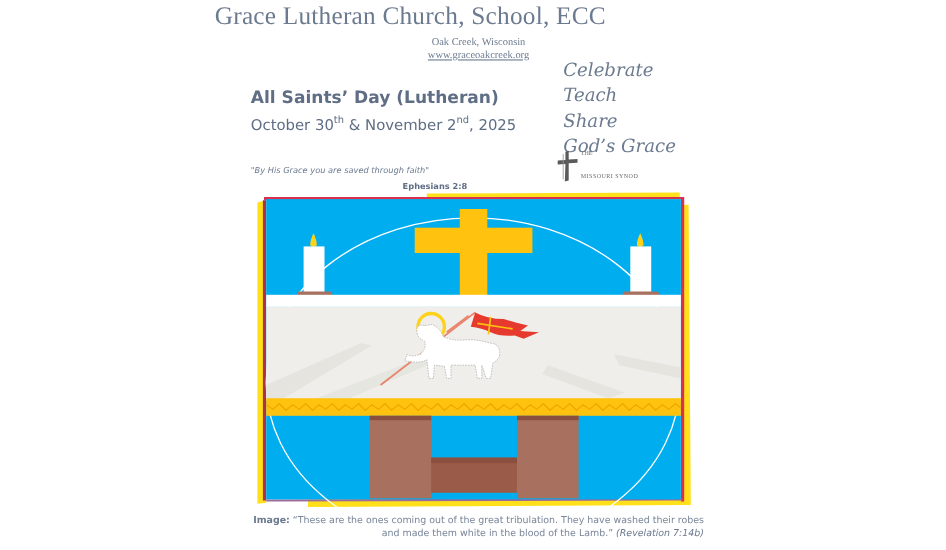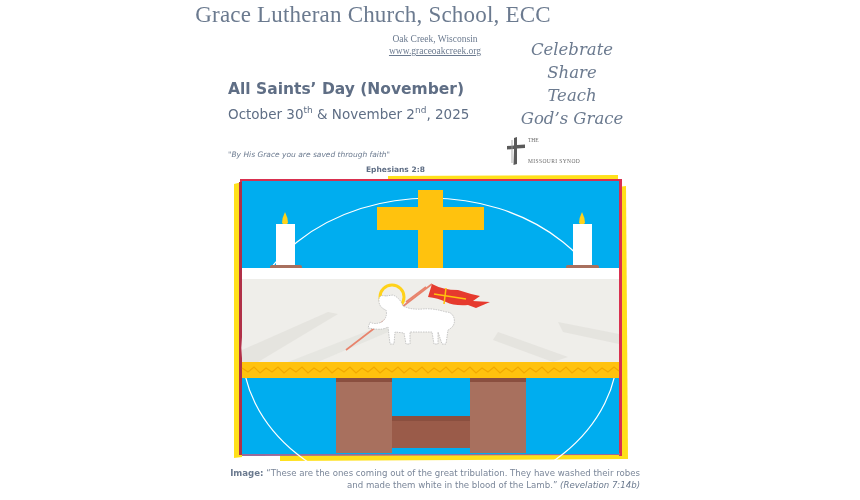--- a/index.html
+++ b/index.html
@@ -1,21 +1,21 @@
 <!DOCTYPE html>
 <html><head>
 <meta charset="utf-8">
 <style>
   html, body { margin:0; padding:0; }
   body { width:860px; height:500px; background:#ffffff; position:relative; overflow:hidden; font-family:"Liberation Sans", sans-serif; }
   .abs { position:absolute; }
   .title { left:0; width:746px; top:2px; text-align:center; font-family:"Liberation Serif", serif; font-size:23px; color:#6b7a8f; letter-spacing:0.2px; }
   .loc { left:370px; width:130px; top:33px; text-align:center; font-family:Liberation Serif, serif; font-size:9.5px; color:#6b7a8f; line-height:12px; }
   .loc .url { text-decoration:underline; color:#6b7a8f; cursor:pointer; }
-  .tagline { left:512px; width:120px; top:38px; text-align:center; font-family:"DejaVu Serif", serif; font-style:italic; font-size:16.5px; color:#6b7a8f; line-height:23px; }
+  .tagline { left:512px; width:120px; top:52px; text-align:left; font-family:"DejaVu Serif", serif; font-style:italic; font-size:16.5px; color:#6b7a8f; line-height:23px; }
   .event { left:228px; top:80px; font-family:"DejaVu Sans", sans-serif; font-weight:bold; font-size:15.5px; color:#5f6e85; }
   .date { left:228px; top:106px; font-family:"DejaVu Sans", sans-serif; font-size:13.5px; color:#5f6e85; }
   .date sup { font-size:9px; vertical-align:6px; line-height:0; }
   .verse { left:228px; top:150px; font-family:"DejaVu Sans", sans-serif; font-style:italic; font-size:7.5px; color:#6b7a8f; }
   .verse-ref { left:366px; top:165px; font-family:"DejaVu Sans", sans-serif; font-weight:bold; font-size:7.5px; color:#5f6e85; }
   .lcms { left:506px; top:136px; width:130px; height:30px; }
   .lcms .the { left:22px; top:1px; font-family:"Liberation Serif", serif; font-size:5.5px; color:#6a6a6a; }
   .lcms .name { left:22px; top:7px; font-family:"Liberation Serif", serif; font-size:12px; color:#6a6a6a; letter-spacing:-0.3px; }
   .lcms .syn { left:22px; top:22px; font-family:"Liberation Serif", serif; font-size:5.5px; color:#6a6a6a; letter-spacing:0.4px; }
   .caption { left:220px; width:420px; top:467px; text-align:right; font-family:"DejaVu Sans", sans-serif; font-size:8.6px; color:#7a8699; line-height:12px; }
@@ -27,26 +27,26 @@
 
 <div class="abs title">Grace Lutheran Church, School, ECC</div>
 
 <div class="abs loc">
   <div>Oak Creek, Wisconsin</div>
   <div class="url">www.graceoakcreek.org</div>
 </div>
 
 <div class="abs tagline">
   <div>Celebrate</div>
+  <div>Teach</div>
   <div>Share</div>
-  <div>Teach</div>
   <div>God’s Grace</div>
 </div>
 
-<div class="abs event">All Saints’ Day (November)</div>
+<div class="abs event">All Saints’ Day (Lutheran)</div>
 
 <div class="abs date"><span>October 30</span><sup>th</sup><span> &amp; November 2</span><sup>nd</sup><span>, 2025</span></div>
 
 <div class="abs verse">"By His Grace you are saved through faith"</div>
 <div class="abs verse-ref">Ephesians 2:8</div>
 
 <div class="abs lcms">
   <svg class="abs" style="left:0;top:0" width="20" height="30" viewBox="0 0 20 30">
     <path d="M8 2 L11 1 L11 9 L19 8.5 L19 12 L11 12.5 L11 28 L7.5 29 L8 13 L1 13.5 L1 10 L8 9.5 Z" fill="#5a5a5a"></path>
     <path d="M6 4 L6 27" stroke="#9a9a9a" stroke-width="0.8"></path>

